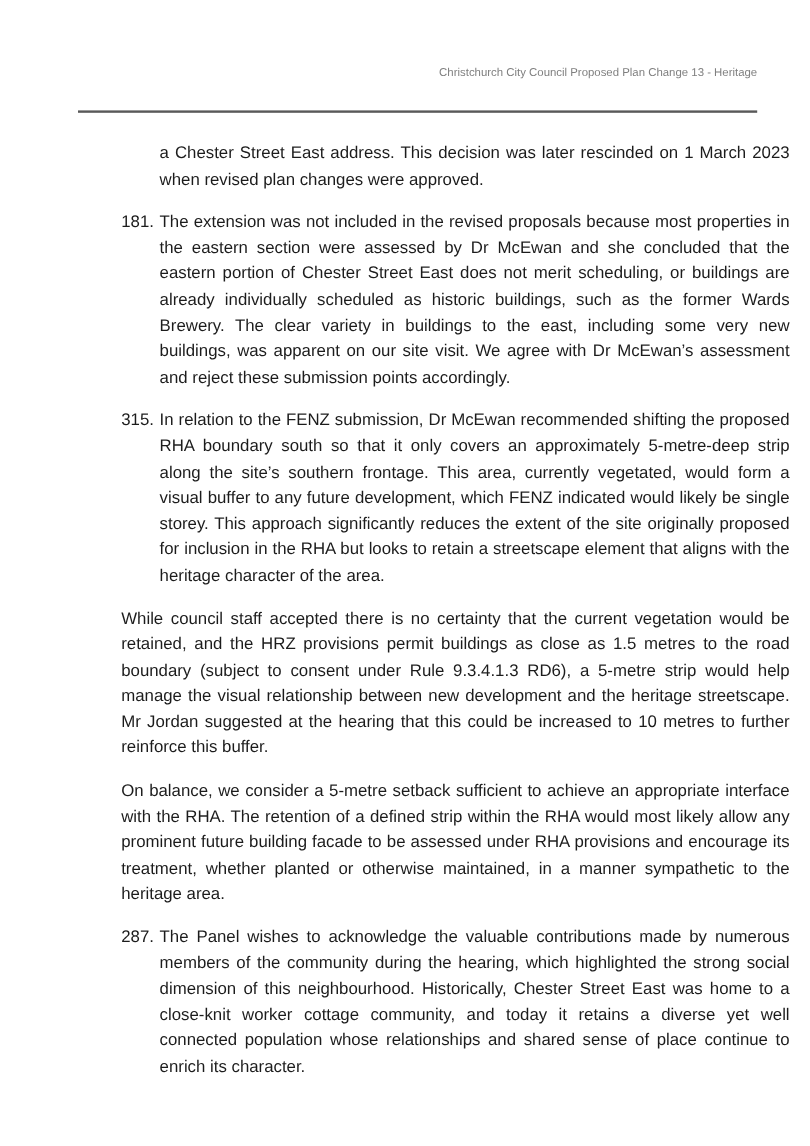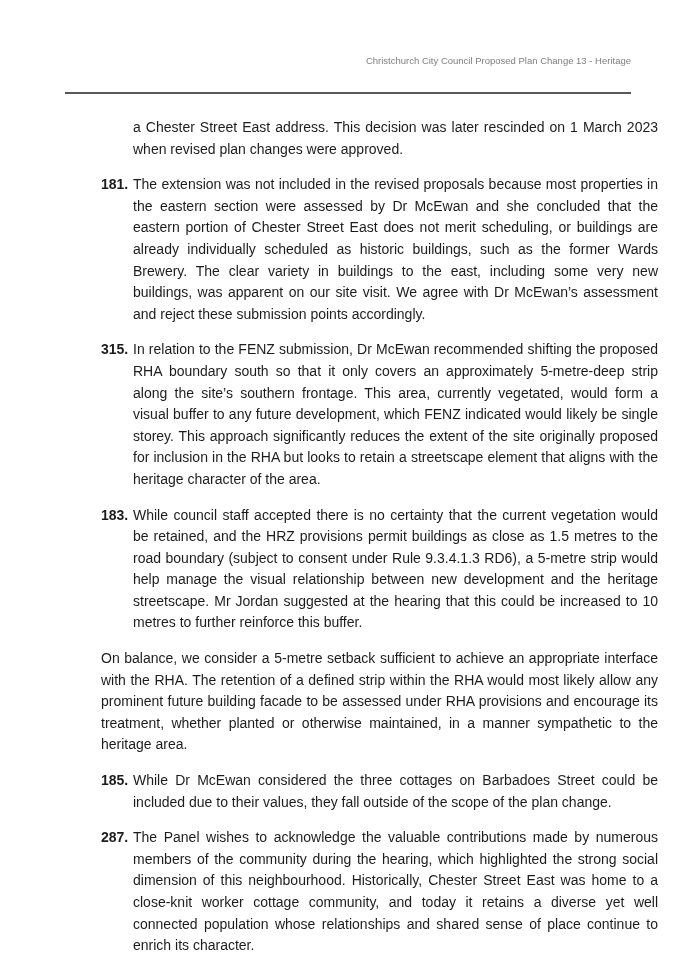--- a/index.html
+++ b/index.html
@@ -31,21 +31,21 @@
   }
   .body{
     position:absolute;top:117px;left:73px;width:557px;
     font-size:14px;line-height:21.6px;margin-left:28px;
   }
   .cont{
     margin-left:32px;margin-bottom:14px;
     text-align:justify;
   }
   .para{display:flex;margin-bottom:14px;}
-  .para .num{flex:0 0 32px;width:32px;font-weight:bold;}
+  .para .num{flex:0 0 32px;width:32px;}
   .para .ptext{flex:1;text-align:justify;}
   .page-number{
     position:absolute;top:954px;right:48px;
     font-size:13px;color:var(--body-text);
   }
 </style>
 </head>
 <body>
 
 <div class="page">
@@ -64,32 +64,27 @@
       <span class="num">181.</span>
       <span class="ptext">The extension was not included in the revised proposals because most properties in the eastern section were assessed by Dr McEwan and she concluded that the eastern portion of Chester Street East does not merit scheduling, or buildings are already individually scheduled as historic buildings, such as the former Wards Brewery. The clear variety in buildings to the east, including some very new buildings, was apparent on our site visit.  We agree with Dr McEwan’s assessment and reject these submission points accordingly.</span>
     </div>
 
     <div class="para">
       <span class="num">315.</span>
       <span class="ptext">In relation to the FENZ submission, Dr McEwan recommended shifting the proposed RHA boundary south so that it only covers an approximately 5-metre-deep strip along the site’s southern frontage. This area, currently vegetated, would form a visual buffer to any future development, which FENZ indicated would likely be single storey. This approach significantly reduces the extent of the site originally proposed for inclusion in the RHA but looks to retain a streetscape element that aligns with the heritage character of the area.</span>
     </div>
 
     <div class="para">
-      <span class="num">183.</span>
       <span class="ptext">While council staff accepted there is no certainty that the current vegetation would be retained, and the HRZ provisions permit buildings as close as 1.5 metres to the road boundary (subject to consent under Rule 9.3.4.1.3 RD6), a 5-metre strip would help manage the visual relationship between new development and the heritage streetscape. Mr Jordan suggested at the hearing that this could be increased to 10 metres to further reinforce this buffer.</span>
     </div>
 
     <div class="para">
       <span class="ptext">On balance, we consider a 5-metre setback sufficient to achieve an appropriate interface with the RHA. The retention of a defined strip within the RHA would most likely allow any prominent future building facade to be assessed under RHA provisions and encourage its treatment, whether planted or otherwise maintained, in a manner sympathetic to the heritage area.</span>
     </div>
 
-    <div class="para">
-      <span class="num">185.</span>
-      <span class="ptext">While Dr McEwan considered the three cottages on Barbadoes Street could be included due to their values, they fall outside of the scope of the plan change.</span>
-    </div>
 
     <div class="para">
       <span class="num">287.</span>
       <span class="ptext">The Panel wishes to acknowledge the valuable contributions made by numerous members of the community during the hearing, which highlighted the strong social dimension of this neighbourhood. Historically, Chester Street East was home to a close-knit worker cottage community, and today it retains a diverse yet well connected population whose relationships and shared sense of place continue to enrich its character.</span>
     </div>
 
   </div>
 
   <div class="page-number">41</div>
 

